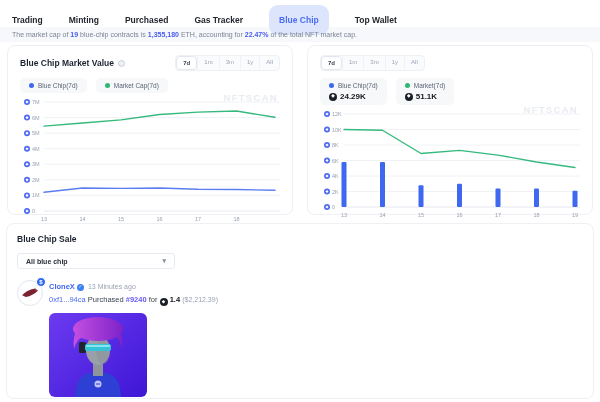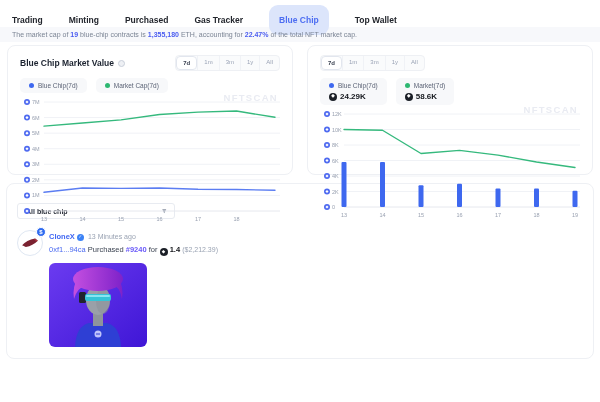--- a/index.html
+++ b/index.html
@@ -10,21 +10,21 @@
   .nav { display:flex; align-items:center; gap:26px; height:27px; padding:0 12px; background:#fff; }
   .nav-tab { font-size:8.5px; font-weight:bold; color:#23262d; cursor:pointer; white-space:nowrap;margin-top:12px; }
   .nav-tab.active { color:#4c6df2; background:#dce5fb; border-radius:9px; padding:10px 10px; }
 
   
   .summary { background:#f7f8fb; font-size:7px; color:#7b8494; padding:4px 12px; height:15px; }
   .summary .hl { color:#4a5cf0; font-weight:bold; }
 
   
   .charts-row { display:flex; gap:14px; padding:3px 7px 0; }
-  .card { position:relative; flex:1; height:130px; background:#fff; border:1px solid #eef0f4;
+  .card { position:relative; flex:1; height:170px; background:#fff; border:1px solid #eef0f4;
     border-radius:8px; display:flex; flex-direction:column; }
   .card-head { display:flex; justify-content:space-between; align-items:center; padding:9px 12px 3px; }
   .card-title { font-size:8.5px; font-weight:bold; color:#1c2330; display:flex; align-items:center; }
   .info-icon { display:inline-block; width:7px; height:7px; margin-left:4px; border-radius:50%;
     background:#eef0f4; border:1px solid #c9cfda; }
   .ranges { display:flex; background:#fafbfc; border:1px solid #eef0f4; border-radius:4px; overflow:hidden; }
   .range-btn { font-size:6px; color:#9aa3b5; padding:3px 6px; cursor:pointer; border-left:1px solid #f0f2f6; }
   .range-btn:first-child { border-left:none; }
   .range-btn.active { background:#fff; color:#343c4c; font-weight:bold; border:1px solid #e2e6ee; border-radius:4px; }
   .legend-row { display:flex; gap:9px; padding:4px 12px 2px; }
@@ -183,21 +183,21 @@
           <span>24.29K</span>
         </span>
       </span>
       <span class="pill stacked">
         <span class="line1">
           <span class="dot dot-green"></span>
           <span>Market(7d)</span>
         </span>
         <span class="pill-value">
           <span class="eth"></span>
-          <span>58.6K</span>
+          <span>51.1K</span>
         </span>
       </span>
     </div>
     <div class="plot">
       <span class="watermark">NFTSCAN</span>
       <svg width="264" height="110">
           <line x1="26" y1="5" x2="262" y2="5" stroke="#f0f2f6" stroke-width="1"></line>
           <circle cx="9" cy="5" r="3" fill="#4e6af0"></circle>
           <rect x="7.9" y="3.9" width="2.2" height="2.2" fill="#ffffff" transform="rotate(45 9 5)"></rect>
           <text x="14" y="7" font-size="5.5" fill="#99a1b1">12K</text>
@@ -239,20 +239,21 @@
           <rect x="177.5" y="79.39999999999999" width="5" height="18.60000000000001" fill="#3e68ef" rx="1"></rect>
           <rect x="216" y="79.39999999999999" width="5" height="18.60000000000001" fill="#3e68ef" rx="1"></rect>
           <rect x="254.5" y="81.72500000000001" width="5" height="16.27499999999999" fill="#3e68ef" rx="1"></rect>
           <polyline points="26,20.5 64.5,21.274999999999995 103,44.525 141.5,41.425 180,46.074999999999996 218.5,53.050000000000004 257,58.47500000000001" fill="none" stroke="#35b97d" stroke-width="1.4" stroke-linejoin="round" stroke-linecap="round"></polyline>
         </svg>
     </div>
   </div>
 </div>
 
 <div class="sale-card">
+  <div class="sale-title">Blue Chip Sale</div>
 
   <div class="dropdown">
     <span>All blue chip</span>
     <span class="chevron-down"></span>
   </div>
 
   <div class="sale-item">
     <span class="sale-avatar">
       <span class="circ">
         <svg width="24" height="24" viewBox="0 0 26 26">

